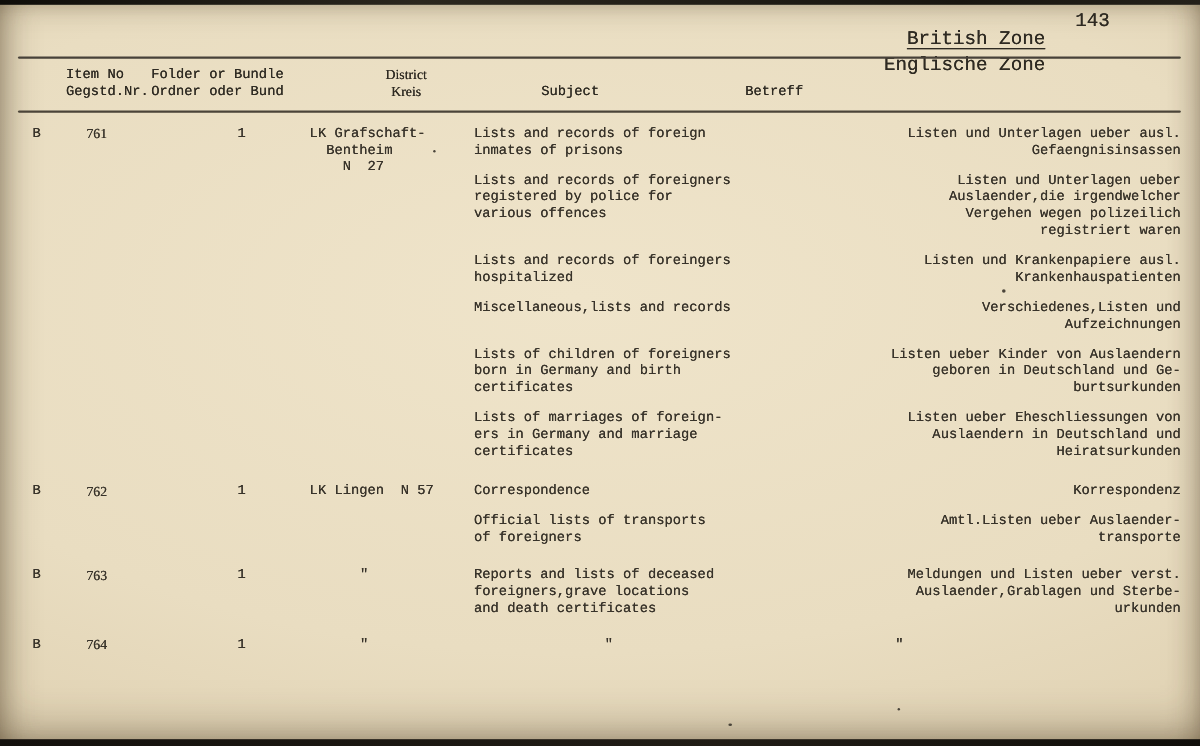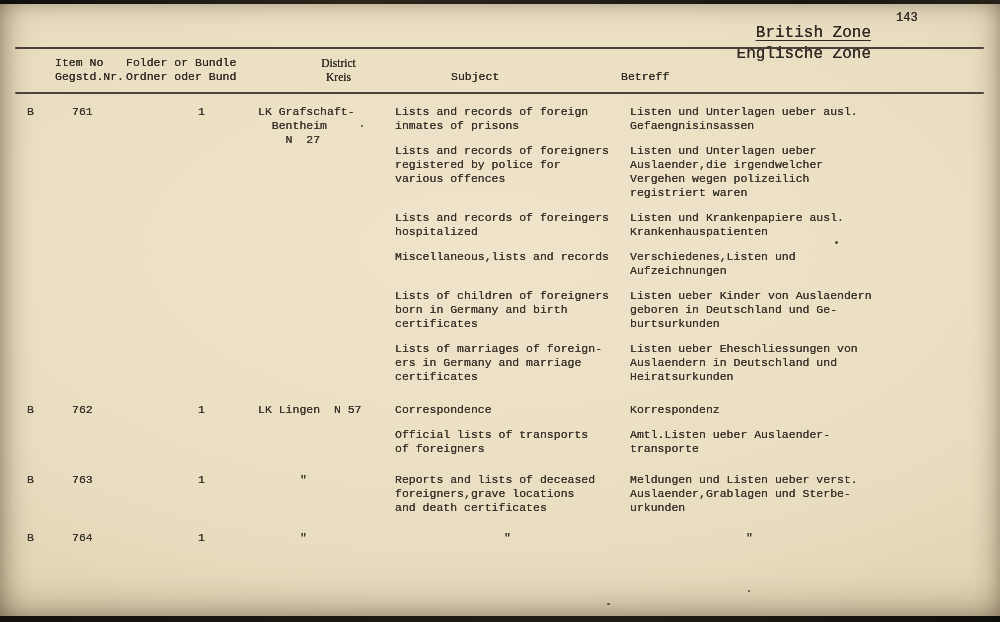--- a/index.html
+++ b/index.html
@@ -15,21 +15,21 @@
                 inset 0 -22px 44px -20px rgba(55,40,20,.6);
     text-shadow: 0 0 .4px currentColor;
   }
   .edge-top { position:absolute; top:0; left:0; right:0; height:4px;
     background:linear-gradient(90deg,#0f0d0a,#2b261e 35%,#181510 80%,#24201a); }
   .edge-bottom { position:absolute; bottom:0; left:0; right:0; height:6px;
     background:linear-gradient(90deg,#14110d,#211d16 60%,#100e0a); }
   .title { position:absolute; top:26px; left:15px; width:856px; text-align:right; font-size:16px; color:#2e2a22; }
   .title-en { display:inline-block; text-decoration:underline; text-underline-offset:3px; }
   .title-de { margin-top:7px; }
-  .page-number { position:absolute; top:11px; left:896px; font-size:12px; color:#2e2a22; }
+  .page-number { position:absolute; top:11px; left:896px; font-size:16px; color:#2e2a22; }
   .rule { position:absolute; left:15px; right:16px; height:2px; background:#474139; border-radius:1px; }
   .rule-top { top:47px; }
   .rule-mid { top:92px; background:#4b4439; }
   .col-headers {
     position:absolute; top:56px; left:11px; right:16px;
     display:grid; grid-template-columns:40px 75px 120px 140px 235px 1fr;
     color:#2f2b23;
   }
   .hcell div { line-height:14px; }
   .hcell.item { padding-left:4px; }
@@ -37,28 +37,28 @@
   .hcell.district { text-align:center; padding-left:45px;font-family:Liberation Serif, serif; }
   .hcell.single { align-self:end; text-align:left; }
   .hcell.subject { padding-left:65px; }
   .hcell.betreff { padding-right:70px; }
   .tbody { position:absolute; top:105px; left:15px; right:16px; }
   .row { display:grid; grid-template-columns:40px 75px 120px 140px 1fr; align-items:start; }
   .row-761 { margin-bottom:8px; }
   .row-762 { margin-bottom:6px; }
   .row-763 { margin-bottom:5px; }
   .c-series { padding-left:12px; }
-  .c-item { padding-left:17px; }
+  .c-item { padding-left:17px;font-family:Liberation Serif, serif; }
   .c-folder { padding-left:68px; }
   .c-district { padding-left:8px; white-space:pre; }
   .c-district.ditto { padding-left:50px; white-space:normal; }
   .entries { grid-column:5 / 6; }
   .entry { display:grid; grid-template-columns:235px 1fr; margin-bottom:11px; align-items:start; }
   .e-subject { padding-left:5px; white-space:pre; }
-  .e-betreff { padding-left:5px; white-space:pre; }
+  .e-betreff { padding-left:5px; white-space:pre;text-align:right; }
   .e-subject.ditto { padding-left:0; text-align:center; white-space:normal; }
   .e-betreff.ditto { padding-left:0; padding-right:110px; text-align:center; white-space:normal; }
   .speck { position:absolute; background:#4a443a; border-radius:50%; }
   .speck.s1 { left:835px; top:241px; width:3px; height:3px; }
   .speck.s2 { left:607px; top:603px; width:3px; height:2px; }
   .speck.s3 { left:748px; top:590px; width:2px; height:2px; }
   .speck.s4 { left:361px; top:125px; width:2px; height:2px; }
 </style>
 </head>
 <body>

